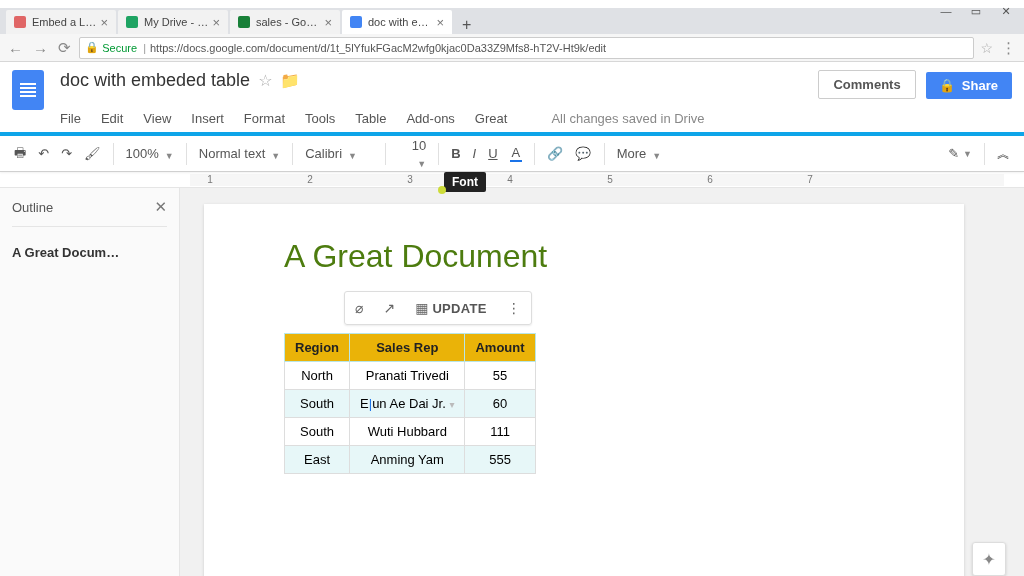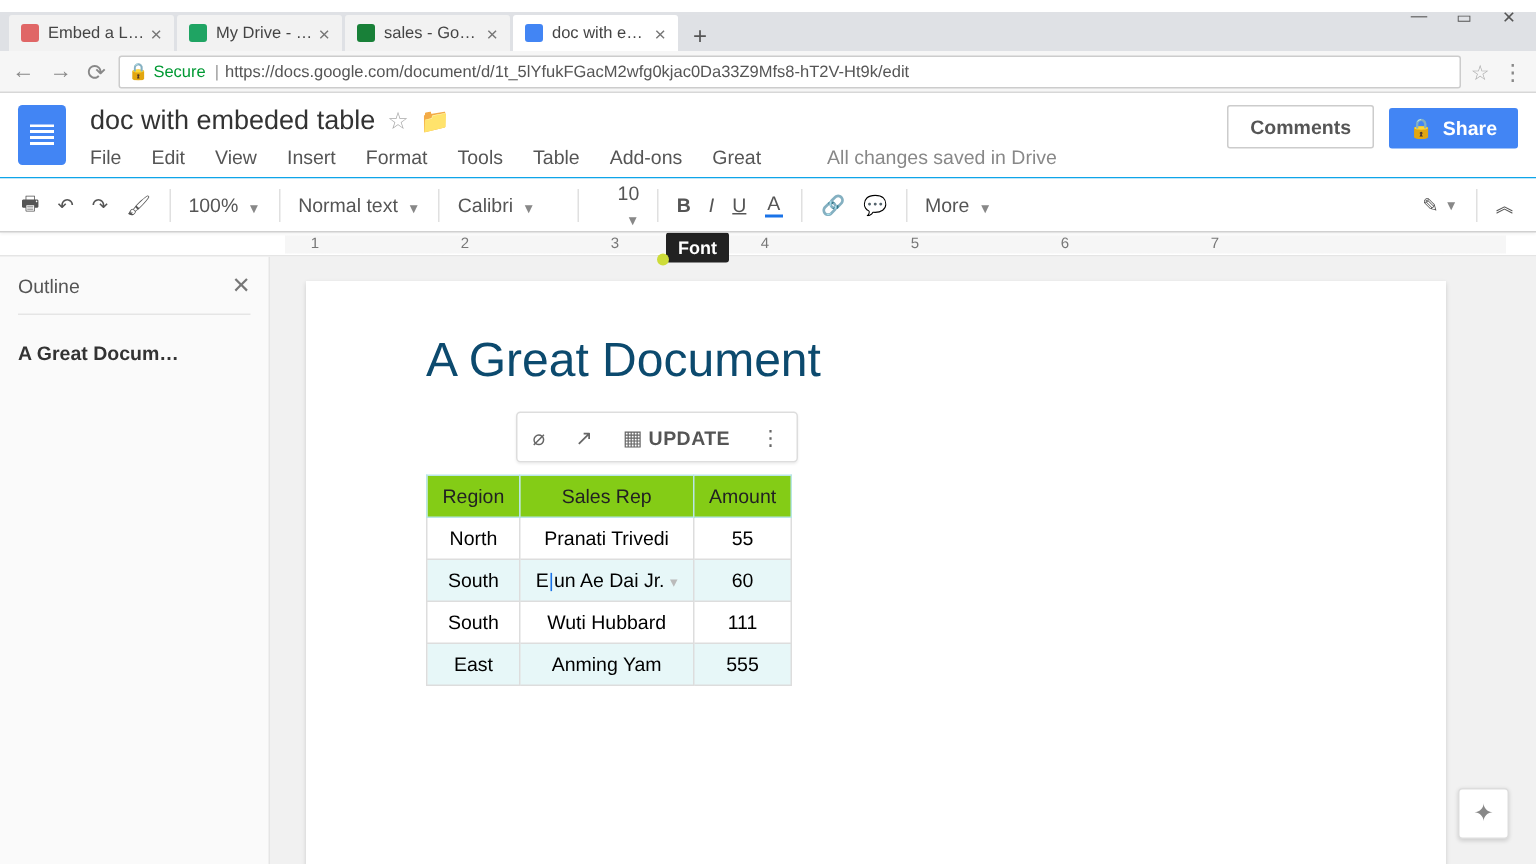--- a/index.html
+++ b/index.html
@@ -15,28 +15,28 @@
   .tab-add { color:#555; padding:0 8px; font-size:16px; }
   .win-controls { position:absolute; right:4px; top:2px; display:flex; gap:2px; }
   .win-btn { width:28px; height:18px; display:flex; justify-content:center; align-items:center; font-size:11px; color:#555; }
   .addr-bar { display:flex; align-items:center; height:28px; background:#f6f6f6; border-bottom:1px solid #d7d7d7; padding:0 6px; gap:6px; }
   .nav-arrow { color:#888; font-size:15px; padding:0 2px; }
   .url-box { flex:1; display:flex; align-items:center; height:22px; background:#fff; border:1px solid #ccc; border-radius:2px; padding:0 6px; font-size:11px; color:#333; }
   .url-secure { color:#093; font-size:11px; margin-right:6px; }
   .star { color:#aaa; font-size:14px; }
 
   
-  .docs-header { background:#fff; display:flex; align-items:flex-start; padding:8px 12px 0 12px; border-bottom:1px solid #0ea5e9; }
+  .docs-header { background:#fff; display:flex; align-items:flex-start; padding:8px 12px 0 12px; border-bottom:4px solid #0ea5e9; }
   .docs-logo { width:32px; height:40px; background:#4285f4; border-radius:3px; margin-right:16px; display:flex; justify-content:center; align-items:center; }
   .docs-logo .lines { width:16px; height:14px; background:repeating-linear-gradient(#fff 0 2px, #4285f4 2px 4px); }
   .title-section { flex:1; }
   .doc-title-row { display:flex; align-items:center; gap:8px; }
   .doc-title { font-size:18px; color:#333; }
   .star-btn, .folder-btn { color:#aaa; font-size:16px; }
-  .menu-bar { display:flex; gap:20px; font-size:13px; color:#555; margin-top:6px; padding-bottom:6px;align-items:center; }
+  .menu-bar { display:flex; gap:20px; font-size:13px; color:#555; margin-top:20px; padding-bottom:6px;align-items:center; }
   .status-text { font-size:13px; color:#888; margin-left:24px; }
   .header-right { display:flex; align-items:flex-end; gap:10px;margin-left:12px; }
   .comments-btn { background:#fff; border:1px solid #ccc; padding:6px 14px; font-size:13px; font-weight:bold; color:#555; border-radius:2px; }
   .share-btn { background:#4285f4; color:#fff; padding:6px 14px; font-size:13px; font-weight:bold; border-radius:2px; display:flex; align-items:center; gap:6px; }
 
   
   .toolbar { background:#fff; border-bottom:1px solid #d0d0d0; height:36px; display:flex; align-items:center; padding:0 8px; font-size:13px; color:#555; box-shadow:0 1px 2px rgba(0,0,0,0.06); position:relative; z-index:3; }
   .tool { padding:4px 6px; display:flex; align-items:center; gap:4px; }
   .sep { width:1px; height:22px; background:#e0e0e0; margin:0 6px; }
   .dropdown { display:flex; align-items:flex-end; gap:6px; padding:0 6px; }
@@ -51,27 +51,27 @@
   .cursor-dot { position:absolute; top:14px; left:438px; width:8px; height:8px; border-radius:50%; background:#cddc39; z-index:6; }
 
   
   .work { display:flex; height:calc(576px - 8px - 26px - 28px - 56px - 36px - 16px); background:#f1f1f1; }
   .outline-panel { width:180px; background:#fafafa; padding:10px 12px; border-right:1px solid #e5e5e5; }
   .outline-title { display:flex; justify-content:space-between; align-items:center; font-size:13px; color:#555; padding-bottom:10px; border-bottom:1px solid #e5e5e5; margin-bottom:18px; }
   .outline-item { font-size:13px; font-weight:bold; color:#333;}
   .page-area { flex:1; overflow:auto; padding:16px 24px 24px 24px; position:relative; }
   .page { width:760px; min-height:520px; background:#fff; margin:0; box-shadow:0 1px 3px rgba(0,0,0,0.15); padding:34px 80px; position:relative; }
 
-  .doc-h1 { font-size:32px; font-weight:400; color:#0c4a6e; margin:0 0 16px 0; }
+  .doc-h1 { font-size:32px; font-weight:400; color:#4d7c0f; margin:0 0 16px 0; }
   .linked-toolbar { display:flex; align-items:center; gap:4px; border:1px solid #ddd; border-radius:3px; padding:2px; margin:0 0 8px 60px; width:fit-content; box-shadow:0 1px 2px rgba(0,0,0,0.08);}
   .lt-btn { padding:6px 8px; color:#666; font-size:14px; display:flex; align-items:center; gap:4px; }
   .lt-label { font-size:13px; font-weight:bold; color:#555; letter-spacing:0.3px; }
 
   table.data { border-collapse:collapse; font-size:13px; }
-  table.data th { background:#84cc16; color:#222; font-weight:normal; padding:6px 10px; border:1px solid #b9e6e7; text-align:center; }
+  table.data th { background:#eab308; color:#222; font-weight:bold; padding:6px 10px; border:1px solid #b9e6e7; text-align:center; }
   table.data td { padding:6px 10px; border:1px solid #ddd; text-align:center; }
   table.data tr.alt td { background:#e7f7f8; }
 
   .explore-btn { position:absolute; right:18px; bottom:18px; width:34px; height:34px; background:#fff; border:1px solid #ddd; border-radius:3px; box-shadow:0 1px 3px rgba(0,0,0,0.15); display:flex; justify-content:center; align-items:center; color:#888; }
 </style>
 </head>
 <body>
 
 <div class="title-bar"></div>
 <div class="tabs-bar" id="tabs-bar">

